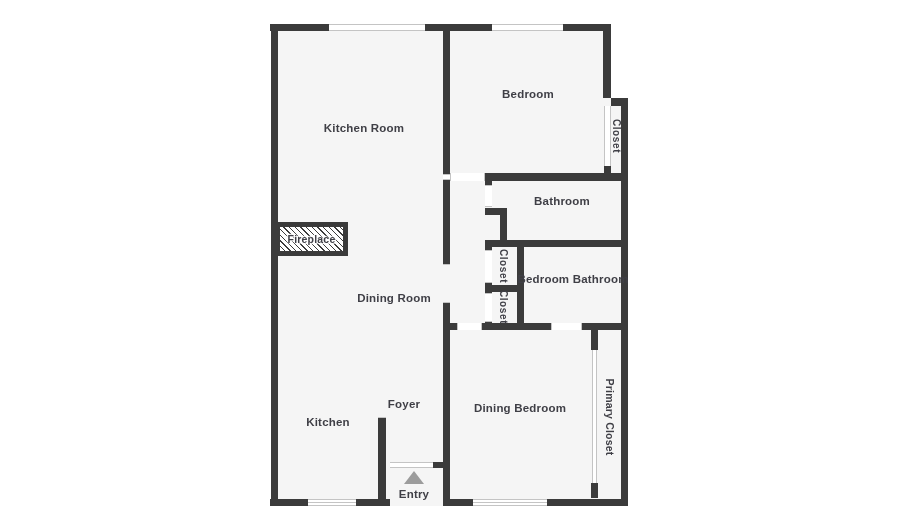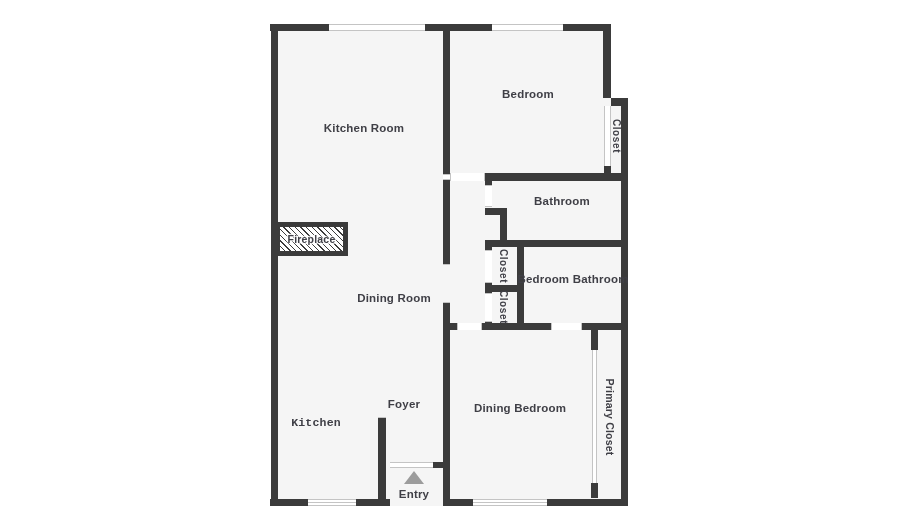--- a/index.html
+++ b/index.html
@@ -108,19 +108,19 @@
   </div>
 
   <div class="room-label" style="left:364px;top:128px;">Kitchen Room</div>
   <div class="room-label" style="left:528px;top:94px;">Bedroom</div>
   <div class="room-label small vertical" style="left:616px;top:136px;">Closet</div>
   <div class="room-label" style="left:562px;top:201px;">Bathroom</div>
   <div class="room-label small vertical" style="left:503px;top:266px;">Closet</div>
   <div class="room-label small vertical" style="left:503px;top:307px;">Closet</div>
   <div class="room-label" style="left:573px;top:279px;">Bedroom Bathroom</div>
   <div class="room-label" style="left:360px;top:298px;margin-left:34px;">Dining Room</div>
-  <div class="room-label" style="left:316px;top:422px;font-family:Liberation Mono, monospace;">Kitchen</div>
+  <div class="room-label" style="left:328px;top:422px;">Kitchen</div>
   <div class="room-label" style="left:404px;top:404px;">Foyer</div>
   <div class="room-label" style="left:414px;top:494px;">Entry</div>
   <div class="room-label" style="left:520px;top:408px;">Dining Bedroom</div>
   <div class="room-label vertical" style="left:610px;top:417px;font-size:10.5px;">Primary Closet</div>
 
 </div>
 
 </body></html>

